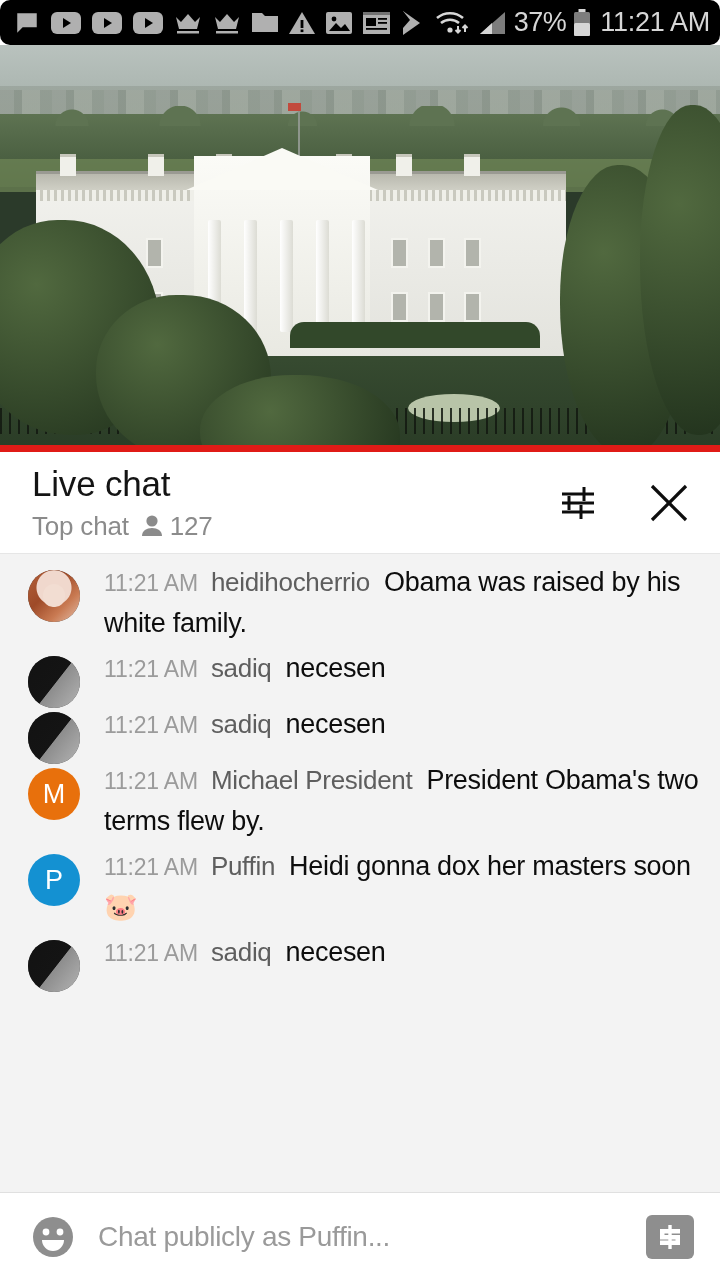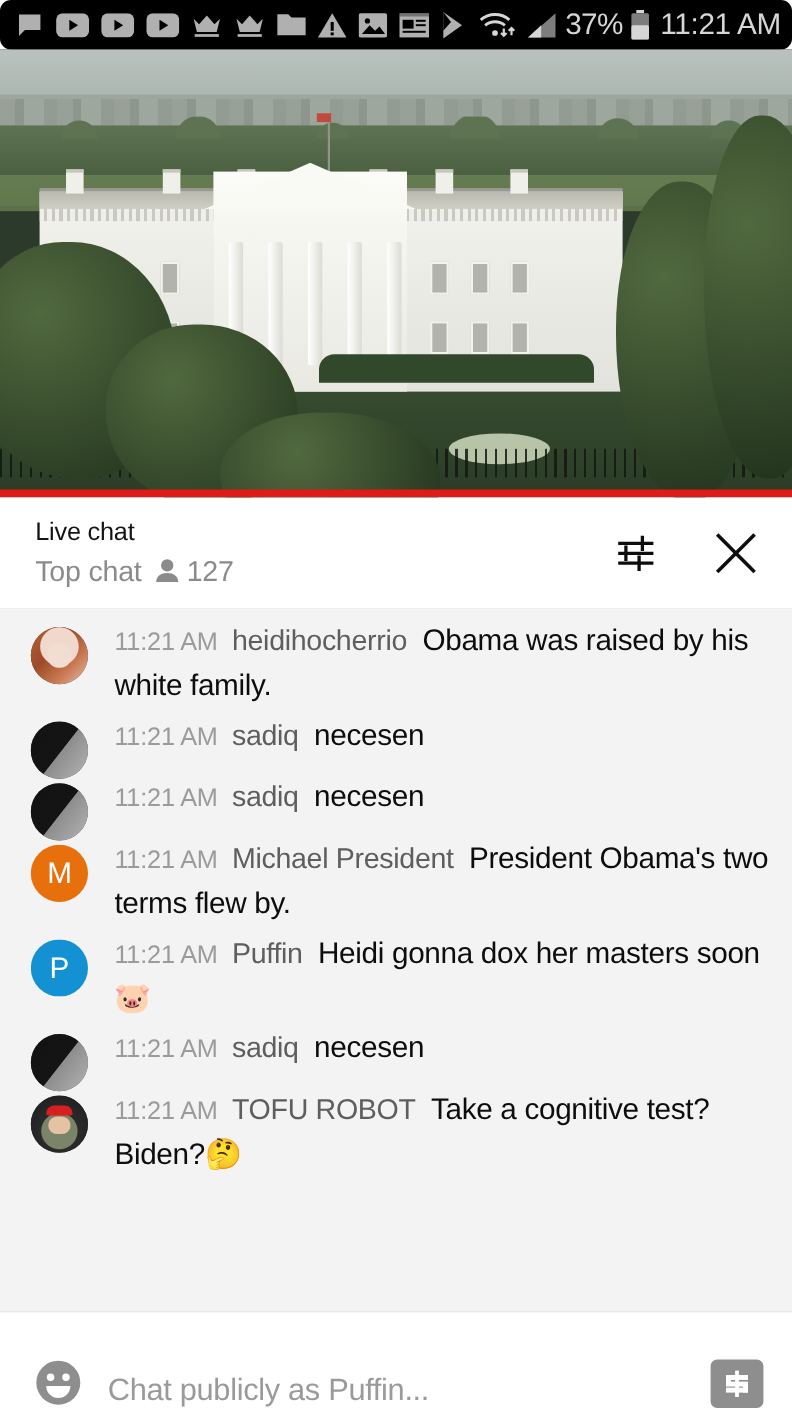--- a/index.html
+++ b/index.html
@@ -171,21 +171,21 @@
   .chat-header {
     flex: 0 0 102px;
     background: #ffffff;
     display: flex;
     align-items: center;
     padding: 0 22px 0 32px;
     border-bottom: 1px solid #e6e6e6;
   }
   .ch-titles { flex: 1 1 auto; }
   .ch-title {
-    font-size: 23px; color: #141414; letter-spacing: -0.2px; line-height: 1.18;
+    font-size: 35px; color: #141414; letter-spacing: -0.2px; line-height: 1.18;
   }
   .ch-sub {
     display: flex; align-items: center; gap: 12px;
     margin-top: 6px;
   }
   .ch-topchat { font-size: 26px; color: #8b8b8b; letter-spacing: -0.2px; }
   .ch-viewers { display: flex; align-items: center; gap: 7px; }
   .ch-count { font-size: 26px; color: #8b8b8b; letter-spacing: -0.2px; }
   .ch-actions { display: flex; align-items: center; gap: 46px; padding-right: 6px;}
   .icon-btn { background: none; border: 0; cursor: pointer; display:block; padding: 0; }
@@ -258,21 +258,21 @@
     letter-spacing: -0.3px;
     margin-right: 14px;
   }
   .body-text { color: #0d0d0d; }
 
   
   .inputbar {
     flex: 0 0 88px;
     background: #ffffff;
     display: flex;
-    align-items: flex-end;
+    align-items: center;
     padding: 0 26px 0 30px;
     border-top: 1px solid #e0e0e0;
     gap: 22px;
   }
   .placeholder {
     flex: 1 1 auto;
     font-size: 28px;
     color: #9a9a9a;
     letter-spacing: -0.3px;
   }
@@ -523,28 +523,20 @@
         </div>
       </div>
       <div class="msg">
         <div class="msg-inner">
           <div class="avatar">
             <div class="av-img av-sadiq"></div>
           </div>
           <div class="line"><span class="time">11:21 AM</span><span class="author">sadiq</span><span class="body-text">necesen</span></div>
         </div>
       </div>
-      <div class="msg">
-        <div class="msg-inner">
-          <div class="avatar">
-            <div class="av-img av-tofu"></div>
-          </div>
-          <div class="line"><span class="time">11:21 AM</span><span class="author">TOFU ROBOT</span><span class="body-text">Take a cognitive test? Biden?🤔</span></div>
-        </div>
-      </div>
     </div>
 
   <div class="inputbar">
     <span>
       <svg width="46" height="46" viewBox="0 0 46 46" style="display:block">
         <circle cx="23" cy="23" r="20" fill="#8e8e8e"></circle>
         <circle cx="16" cy="18" r="3.4" fill="#ffffff"></circle>
         <circle cx="30" cy="18" r="3.4" fill="#ffffff"></circle>
         <path d="M12 26a11 11 0 0 0 22 0z" fill="#ffffff"></path>
       </svg>

